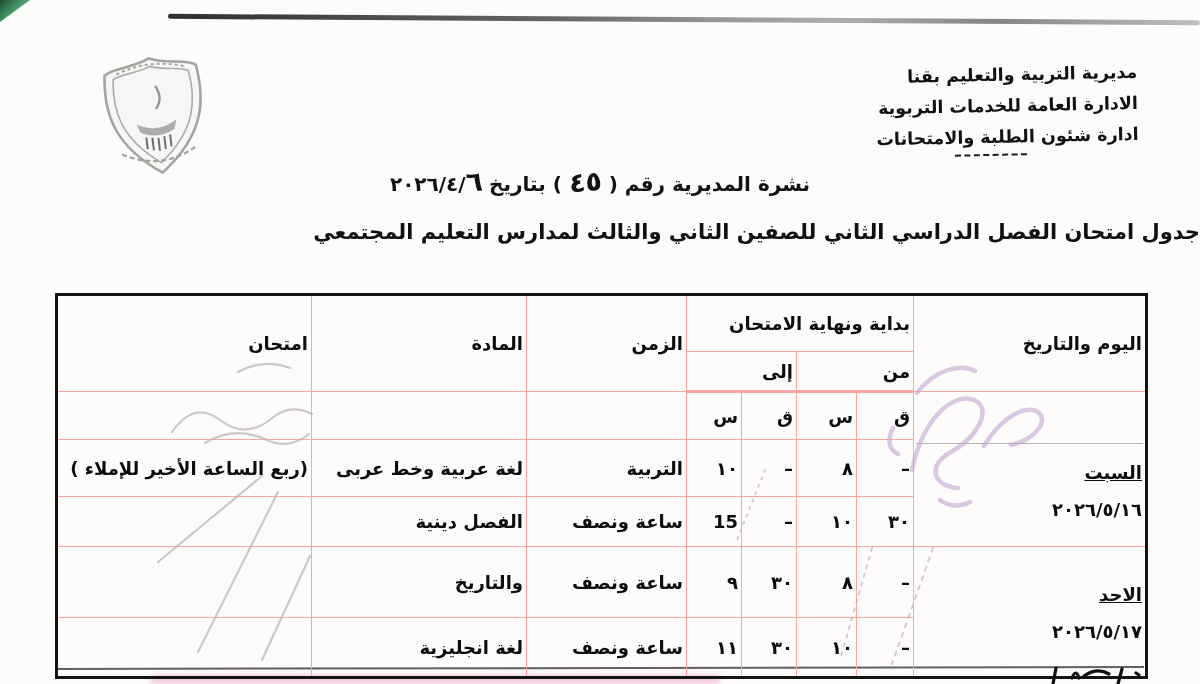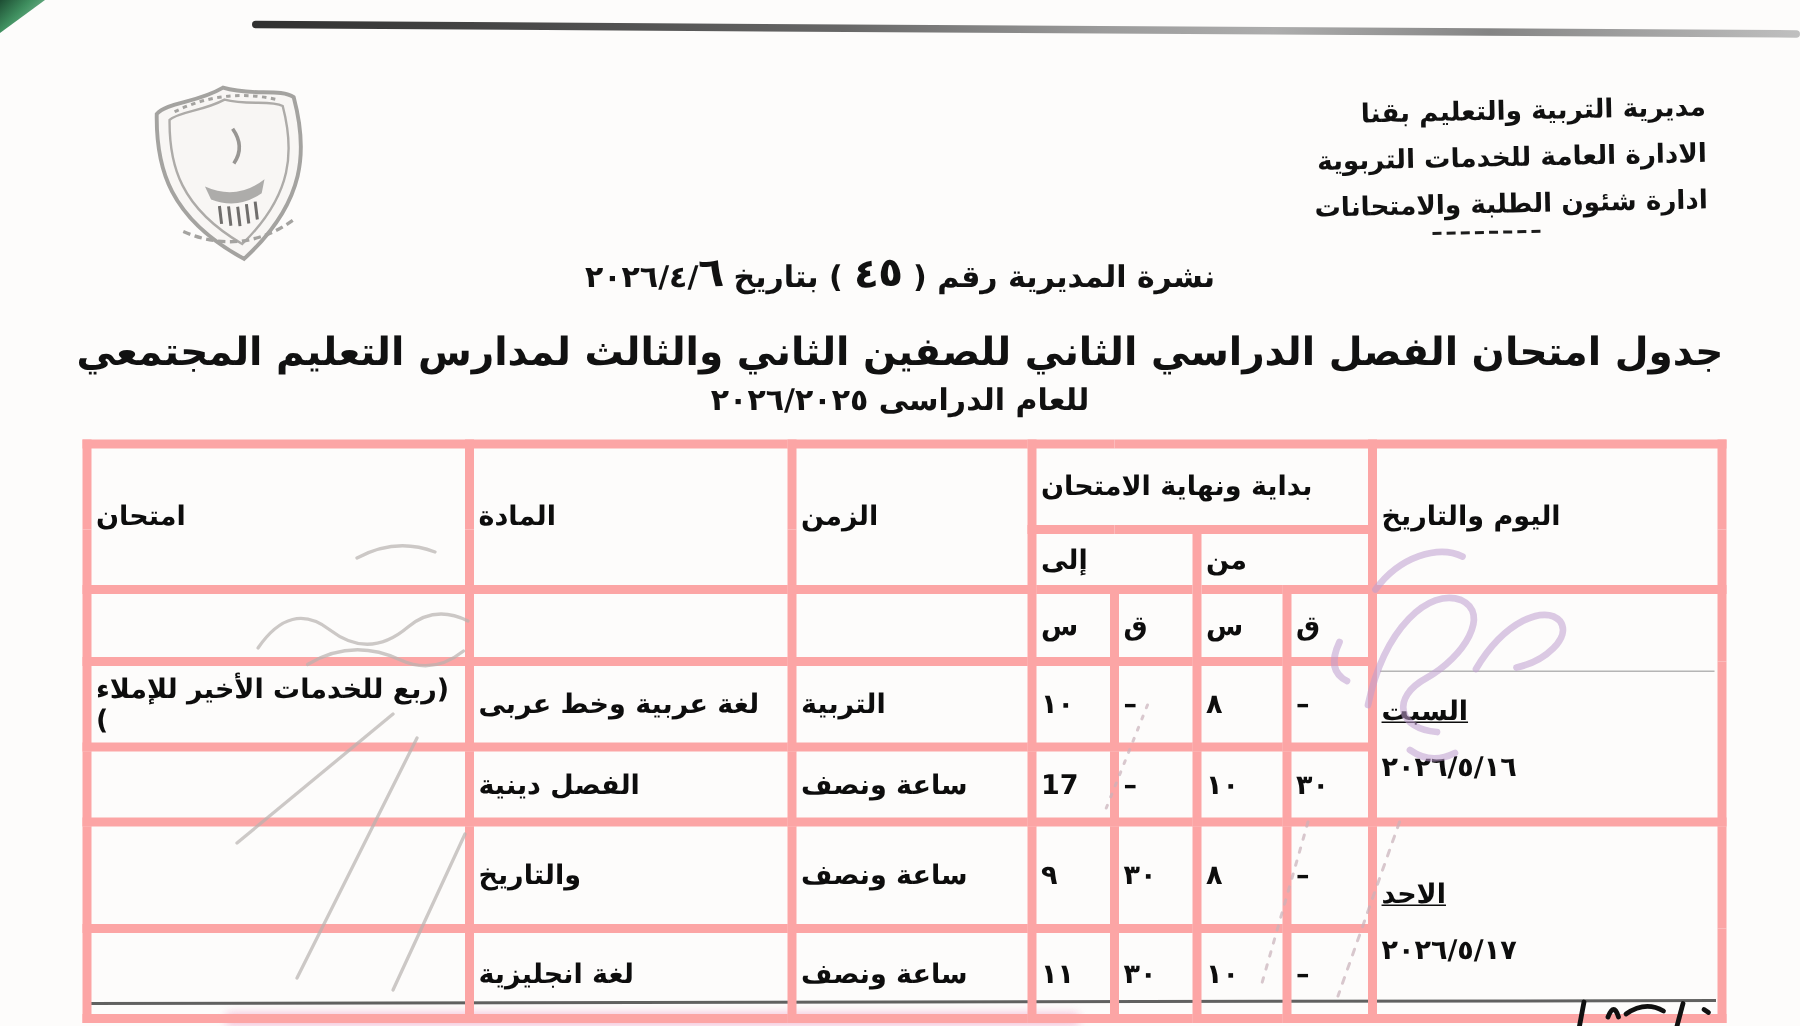--- a/index.html
+++ b/index.html
@@ -40,36 +40,36 @@
   }
   
   .logo{position:absolute;left:92px;top:46px;transform:rotate(-7deg);opacity:.8;}
   
   .bulletin{
     position:absolute;left:0;top:172px;width:1200px;text-align:center;direction:rtl;
     font-weight:700;font-size:20px;
   }
   .hand{font-size:27px;font-weight:700;display:inline-block;transform:rotate(-4deg);line-height:20px;}
   .doc-title{
-    position:absolute;left:0;top:220px;width:1200px;text-align:center;direction:rtl;
-    font-weight:700;font-size:26px;
+    position:absolute;left:0;top:220px;width:1200px;text-align:right;direction:rtl;
+    font-weight:700;font-size:21px;
   }
   .doc-year{
     position:absolute;left:0;top:254px;width:1200px;text-align:center;direction:rtl;
     font-weight:700;font-size:20px;
   }
   
   table.exam{
     position:absolute;left:55px;top:293px;width:1092px;
     border-collapse:collapse;table-layout:fixed;direction:rtl;
     border:3px solid #141414;
     font-weight:700;color:#0d0d0d;
   }
   table.exam td{
-    border:6px solid #fca5a5;text-align:left;vertical-align:middle;
+    border:1px solid #fca5a5;text-align:right;vertical-align:middle;
     font-size:18px;padding:0 3px;overflow:hidden;margin-top:20px;
   }
   td.hdr{font-size:18px;}
   tr.subhead td{border-bottom-width:3px;}
   td.thickbottom{border-bottom-width:3px;}
   td.num{font-size:17px;}
   td.notes-cell{font-size:15.5px;}
   td.day-cell{font-size:18.5px;position:relative;}
   td.day-sat::before{
     content:"";position:absolute;left:2px;right:2px;top:51px;
@@ -117,24 +117,20 @@
   </div>
 
   <div class="bulletin">
     <span dir="rtl">نشرة المديرية رقم (</span>
     <span class="hand">٤٥</span>
     <span dir="rtl">) بتاريخ</span>
     <span dir="ltr"><span>٢٠٢٦/٤/</span><span class="hand">٦</span></span>
   </div>
 
   <div class="doc-title">جدول امتحان الفصل الدراسي الثاني للصفين الثاني والثالث لمدارس التعليم المجتمعي</div>
-  <div class="doc-year">
-    <span>للعام الدراسى</span>
-    <span dir="ltr">٢٠٢٦/٢٠٢٥</span>
-  </div>
 
   <table class="exam">
     <colgroup>
       <col style="width:233px">
         <col style="width:57px">
         <col style="width:60px">
       <col style="width:55px">
         <col style="width:55px">
         <col style="width:160px">
       <col style="width:215px">
@@ -165,27 +161,27 @@
       <td></td>
       <td></td>
     </tr>
     <tr style="height:57px">
       <td class="num">–</td>
       <td class="num">٨</td>
       <td class="num">–</td>
       <td class="num">١٠</td>
       <td>التربية</td>
       <td>لغة عربية وخط عربى</td>
-      <td class="notes-cell">(ربع للخدمات الأخير للإملاء )</td>
+      <td class="notes-cell">(ربع الساعة الأخير للإملاء )</td>
     </tr>
     <tr style="height:50px">
       <td class="num">٣٠</td>
       <td class="num">١٠</td>
       <td class="num">–</td>
-      <td class="num">17</td>
+      <td class="num">15</td>
       <td>ساعة ونصف</td>
       <td>الفصل دينية</td>
       <td class="notes-cell"></td>
     </tr>
     <tr style="height:71px">
       <td rowspan="2" class="day-cell">
         <div class="day-name">الاحد</div>
         <div class="day-date">٢٠٢٦/٥/١٧</div>
       </td>
       <td class="num">–</td>

